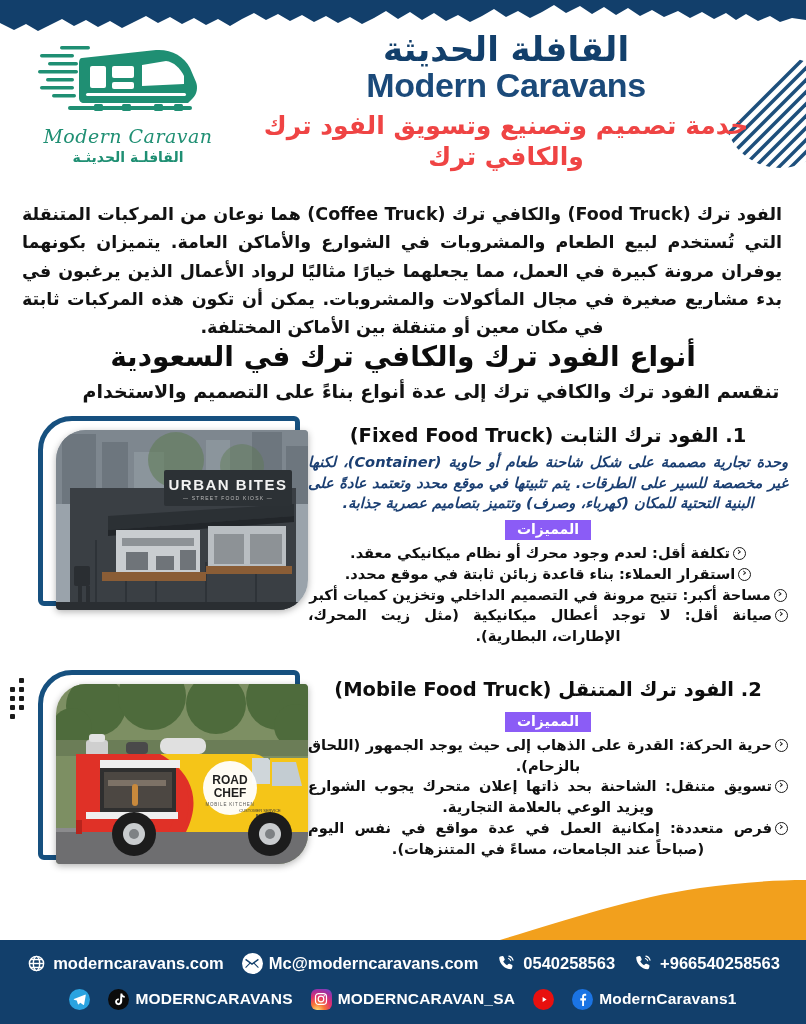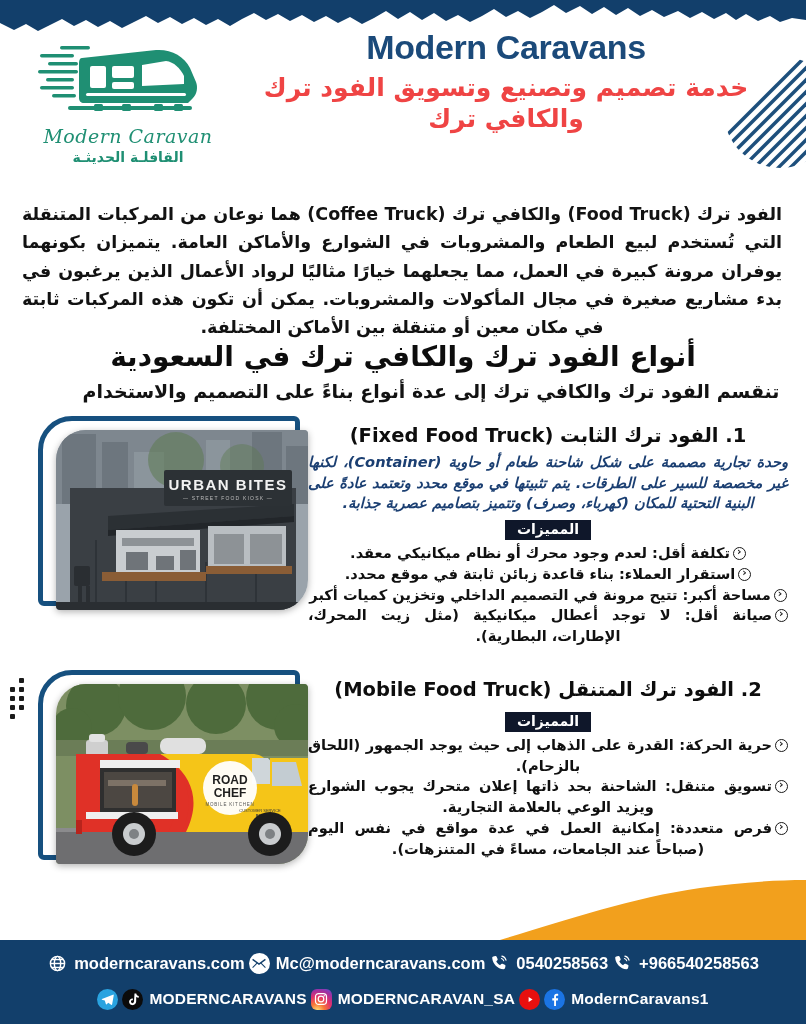--- a/index.html
+++ b/index.html
@@ -62,37 +62,37 @@
   .photo svg { display:block; width:100%; height:100%; }
 
   .txtcol { position:absolute; right:18px; width:480px; text-align:right; }
 
   .b-title { font-size:19.5px; font-weight:700; color:#0d0d0d; text-align:center; margin-bottom:5px; }
   .b-desc  { font-size:14.6px; font-weight:700; line-height:1.42;
              text-align:justify; text-align-last:center; }
   .b-desc.navy   { color:#1b3f72;font-style:italic; }
   .b-desc.purple { color:#7d2f8e; }
 
-  .badge { display:inline-block; background:#0f172a; color:#ffffff; font-size:14px;
+  .badge { display:inline-block; background:#8b5cf6; color:#ffffff; font-size:14px;
            font-weight:700; padding:1px 12px 3px; letter-spacing:1.5px; margin:6px 0 3px; }
   .badge-row { text-align:center; }
 
   .feats { list-style:none; }
   .feats li { font-size:14.6px; font-weight:700; color:#101010; line-height:1.42;
               text-align:justify; text-align-last:center; margin-bottom:0px; }
   .feats li .mk { display:inline-block; width:13px; height:13px; border:1.4px solid #1a1a1a;
                   border-radius:50%; position:relative; top:2px; margin-left:3px; }
   .feats li .mk::before { content:"‹"; position:absolute; left:3px; top:-3px;
                           font-size:11px; line-height:13px; color:#1a1a1a; }
 
   
   .swoosh { position:absolute; left:0; bottom:84px; width:806px; height:60px; overflow:hidden; }
   .footer { position:absolute; left:0; bottom:0; width:806px; height:84px; background:#123f6b;
             overflow:hidden; }
-  .foot-row { display:flex; align-items:center; justify-content:center; gap:4px;
+  .foot-row { display:flex; align-items:center; justify-content:center; gap:18px;
               direction:ltr; color:#ffffff; }
   .foot-row.r1 { height:40px; padding-top:6px; }
   .foot-row.r2 { height:38px; }
   .fi { display:flex; align-items:center; gap:6px; }
   .fi span.lbl { font-family:"Liberation Sans",sans-serif; font-weight:700; }
   .r1 .lbl { font-size:16.5px; }
   .r2 .lbl { font-size:15.5px; letter-spacing:.2px; }
   .ic { width:21px; height:21px; border-radius:50%; display:flex; align-items:center;
         justify-content:center; flex:none; }
   .ic svg { display:block; }
@@ -184,20 +184,21 @@
         <rect x="84" y="66" width="9" height="7" rx="1.5"></rect>
         <rect x="116" y="66" width="9" height="7" rx="1.5"></rect>
         <rect x="136" y="66" width="9" height="7" rx="1.5"></rect>
       </g>
     </svg>
     <div class="script">Modern Caravan</div>
     <div class="ar">القافلـة الحديثـة</div>
   </div>
 
   <div class="titles">
+    <div class="t-ar">القافلة الحديثة</div>
     <div class="t-en">Modern Caravans</div>
     <div class="t-sub">خدمة تصميم وتصنيع وتسويق الفود ترك والكافي ترك</div>
   </div>
 </div>
 
 <p class="intro">الفود ترك (Food Truck) والكافي ترك (Coffee Truck) هما نوعان من المركبات المتنقلة التي تُستخدم لبيع الطعام والمشروبات في الشوارع والأماكن العامة. يتميزان بكونهما يوفران مرونة كبيرة في العمل، مما يجعلهما خيارًا مثاليًا لرواد الأعمال الذين يرغبون في بدء مشاريع صغيرة في مجال المأكولات والمشروبات. يمكن أن تكون هذه المركبات ثابتة في مكان معين أو متنقلة بين الأماكن المختلفة.</p>
 
 <h2 class="sec-head">أنواع الفود ترك والكافي ترك في السعودية</h2>
 <p class="sec-sub">تنقسم الفود ترك والكافي ترك إلى عدة أنواع بناءً على التصميم والاستخدام</p>
 

